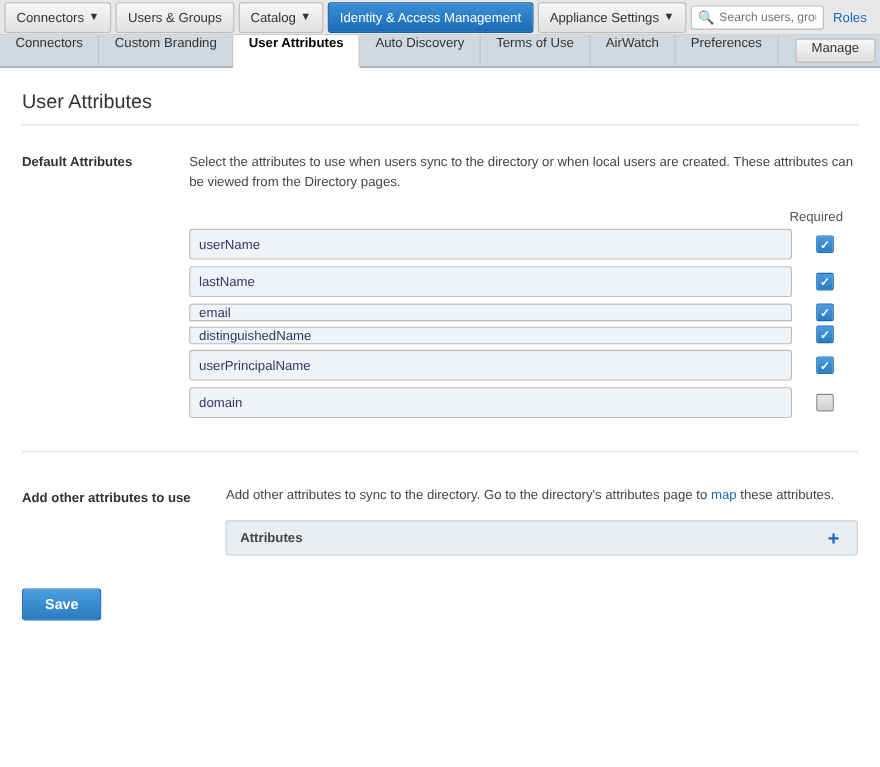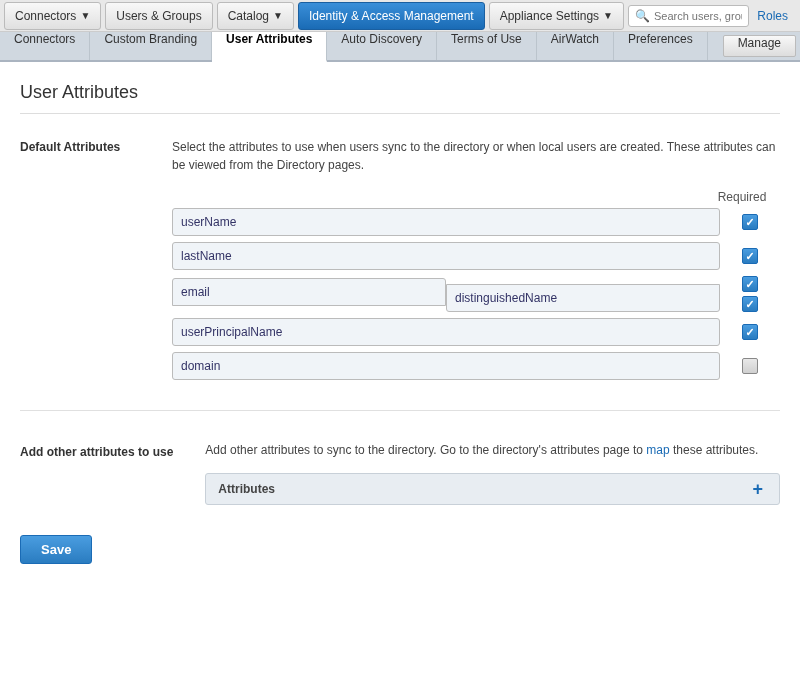--- a/index.html
+++ b/index.html
@@ -200,21 +200,21 @@
     .attr-checkbox.checked::after {
       content: '✓';
       color: #fff;
       font-size: 11px;
       font-weight: bold;
     }
 
     
     .attr-row-stacked {
       display: flex;
-      flex-direction: row;
+      flex-direction: column;
       gap: 0;
       flex: 1;
     }
     .attr-row-stacked .attr-input {
       margin-bottom: -1px;
     }
     .attr-row-stacked .attr-input:first-child {
       border-bottom-left-radius: 0;
       border-bottom-right-radius: 0;
     }

